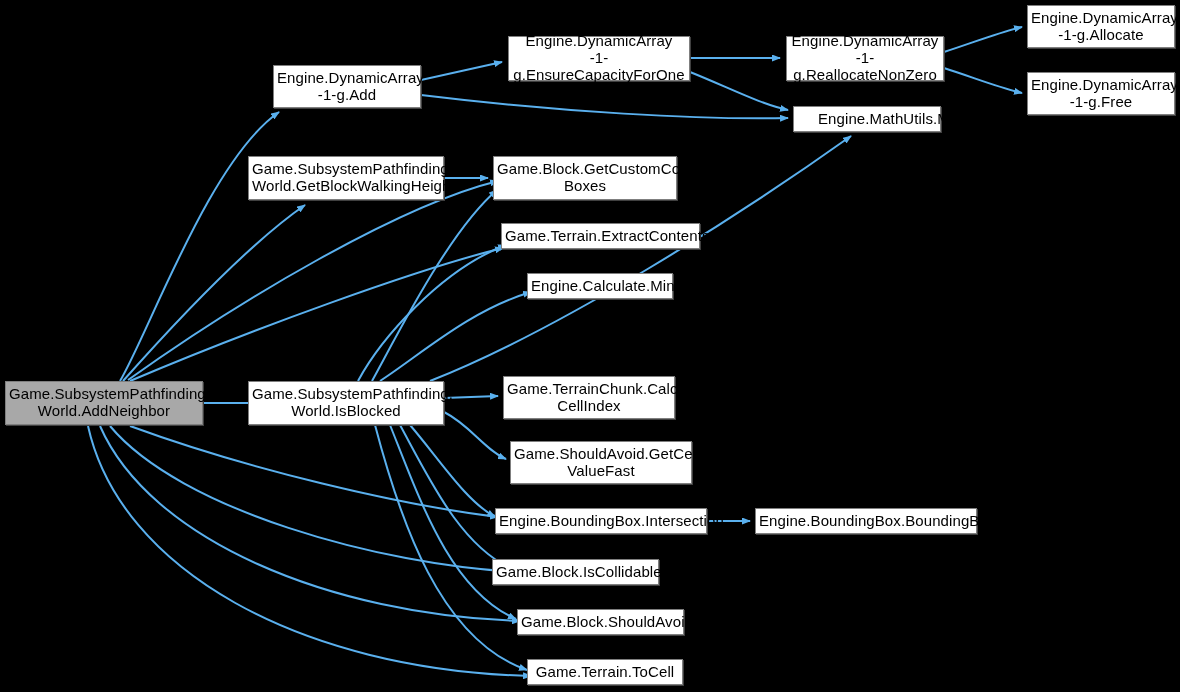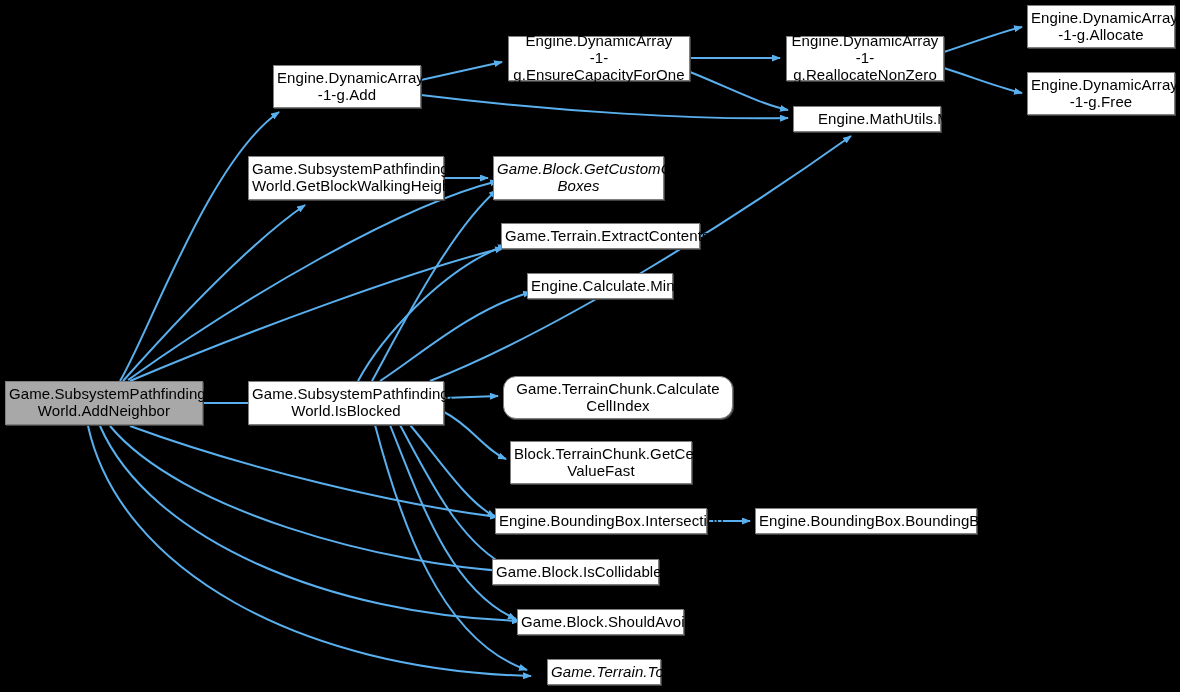--- a/index.html
+++ b/index.html
@@ -82,27 +82,27 @@
 World.GetBlockWalkingHeight</span></div>
       <div class="node" style="left: 508px; top: 36px; width: 182px; height: 45px;"><span>Engine.DynamicArray
 -1-g.EnsureCapacityForOne</span></div>
       <div class="node" style="left: 786px; top: 36px; width: 158px; height: 45px;"><span>Engine.DynamicArray
 -1-g.ReallocateNonZero</span></div>
       <div class="node" style="left: 1027px; top: 5px; width: 148px; height: 43px;"><span>Engine.DynamicArray
 -1-g.Allocate</span></div>
       <div class="node" style="left: 1027px; top: 72px; width: 148px; height: 43px;"><span>Engine.DynamicArray
 -1-g.Free</span></div>
       <div class="node" style="left: 793px; top: 106px; width: 148px; height: 26px; padding-left: 24px;"><span>Engine.MathUtils.Max</span></div>
-      <div class="node" style="left: 493px; top: 156px; width: 171px; height: 44px; font-style: italic;"><span>Game.Block.GetCustomCollision
+      <div class="node" style="left: 493px; top: 156px; width: 184px; height: 44px;"><span>Game.Block.GetCustomCollision
 Boxes</span></div>
       <div class="node" style="left: 501px; top: 223px; width: 199px; height: 26px; align-items: center;"><span>Game.Terrain.ExtractContents</span></div>
       <div class="node" style="left: 527px; top: 273px; width: 146px; height: 26px;"><span>Engine.Calculate.Min</span></div>
-      <div class="node" style="left: 503px; top: 376px; width: 230px; height: 43px; border-radius: 13px;"><span>Game.TerrainChunk.Calculate
+      <div class="node" style="left: 503px; top: 376px; width: 172px; height: 43px;"><span>Game.TerrainChunk.Calculate
 CellIndex</span></div>
-      <div class="node" style="left: 510px; top: 441px; width: 182px; height: 43px;"><span>Block.TerrainChunk.GetCell
+      <div class="node" style="left: 510px; top: 441px; width: 182px; height: 43px;"><span>Game.ShouldAvoid.GetCell
 ValueFast</span></div>
       <div class="node" style="left: 495px; top: 508px; width: 212px; height: 26px;"><span>Engine.BoundingBox.Intersection</span></div>
       <div class="node" style="left: 755px; top: 508px; width: 222px; height: 26px;"><span>Engine.BoundingBox.BoundingBox</span></div>
       <div class="node" style="left: 492px; top: 559px; width: 167px; height: 26px; justify-content: center;"><span>Game.Block.IsCollidable_</span></div>
       <div class="node" style="left: 517px; top: 609px; width: 167px; height: 26px;"><span>Game.Block.ShouldAvoid</span></div>
-      <div class="node" style="left: 547px; top: 659px; width: 114px; height: 26px; font-style: italic;"><span>Game.Terrain.ToCell</span></div>
+      <div class="node" style="left: 527px; top: 659px; width: 156px; height: 26px;"><span>Game.Terrain.ToCell</span></div>
     </div>
 </div>
 
 </body></html>

